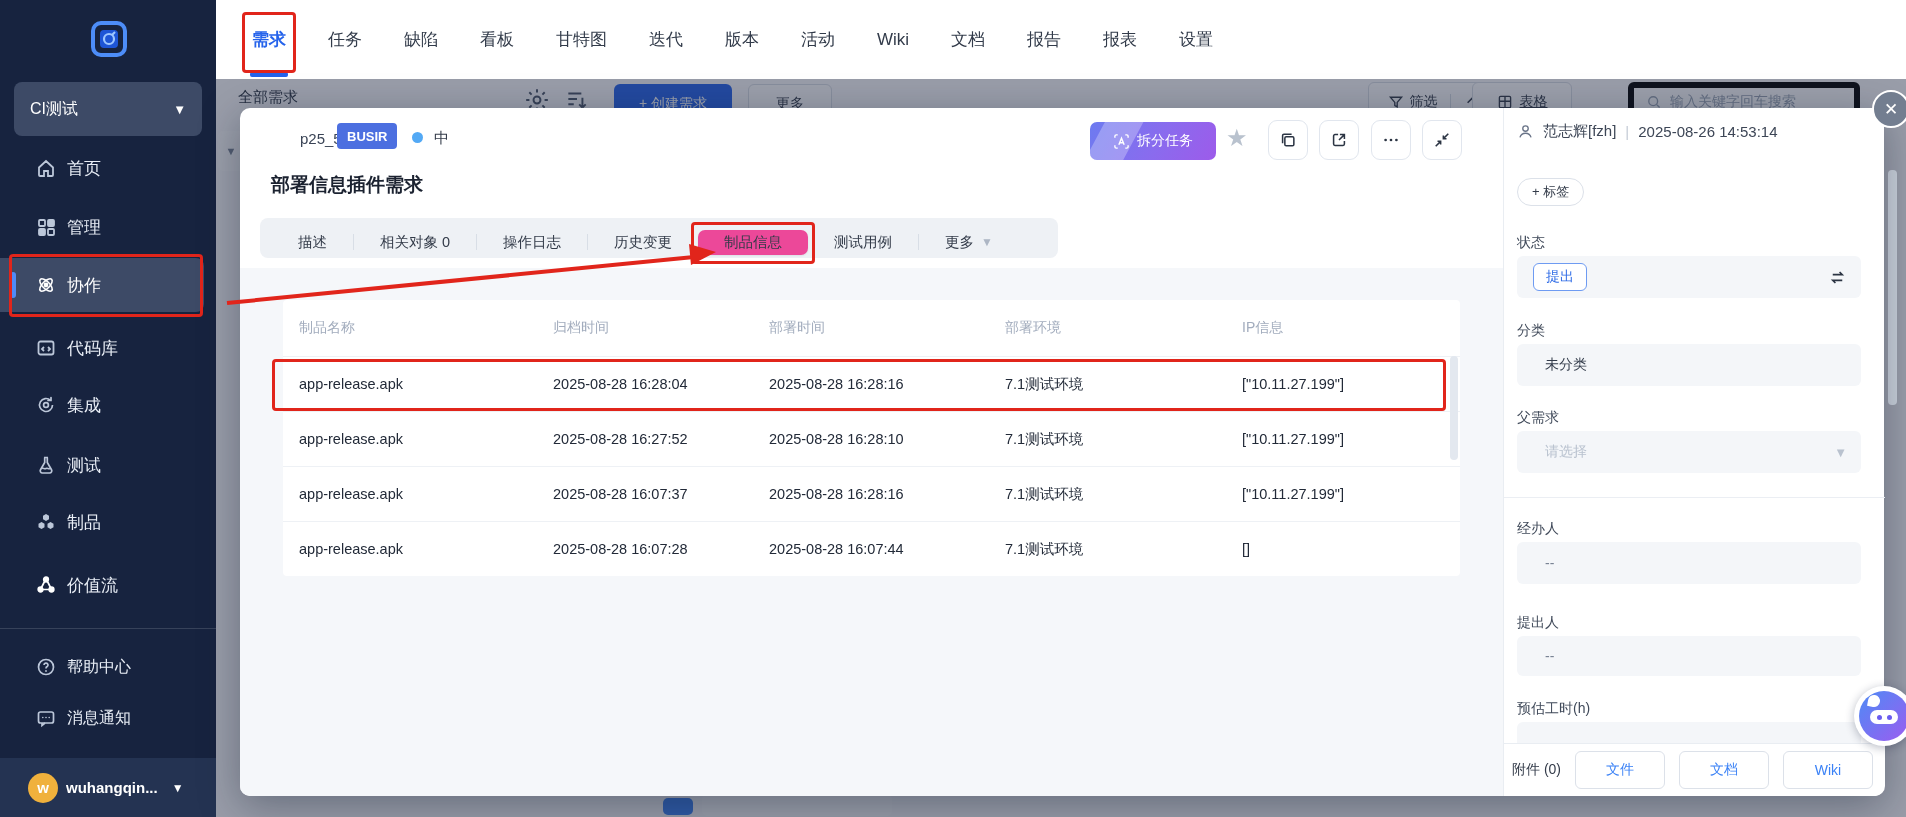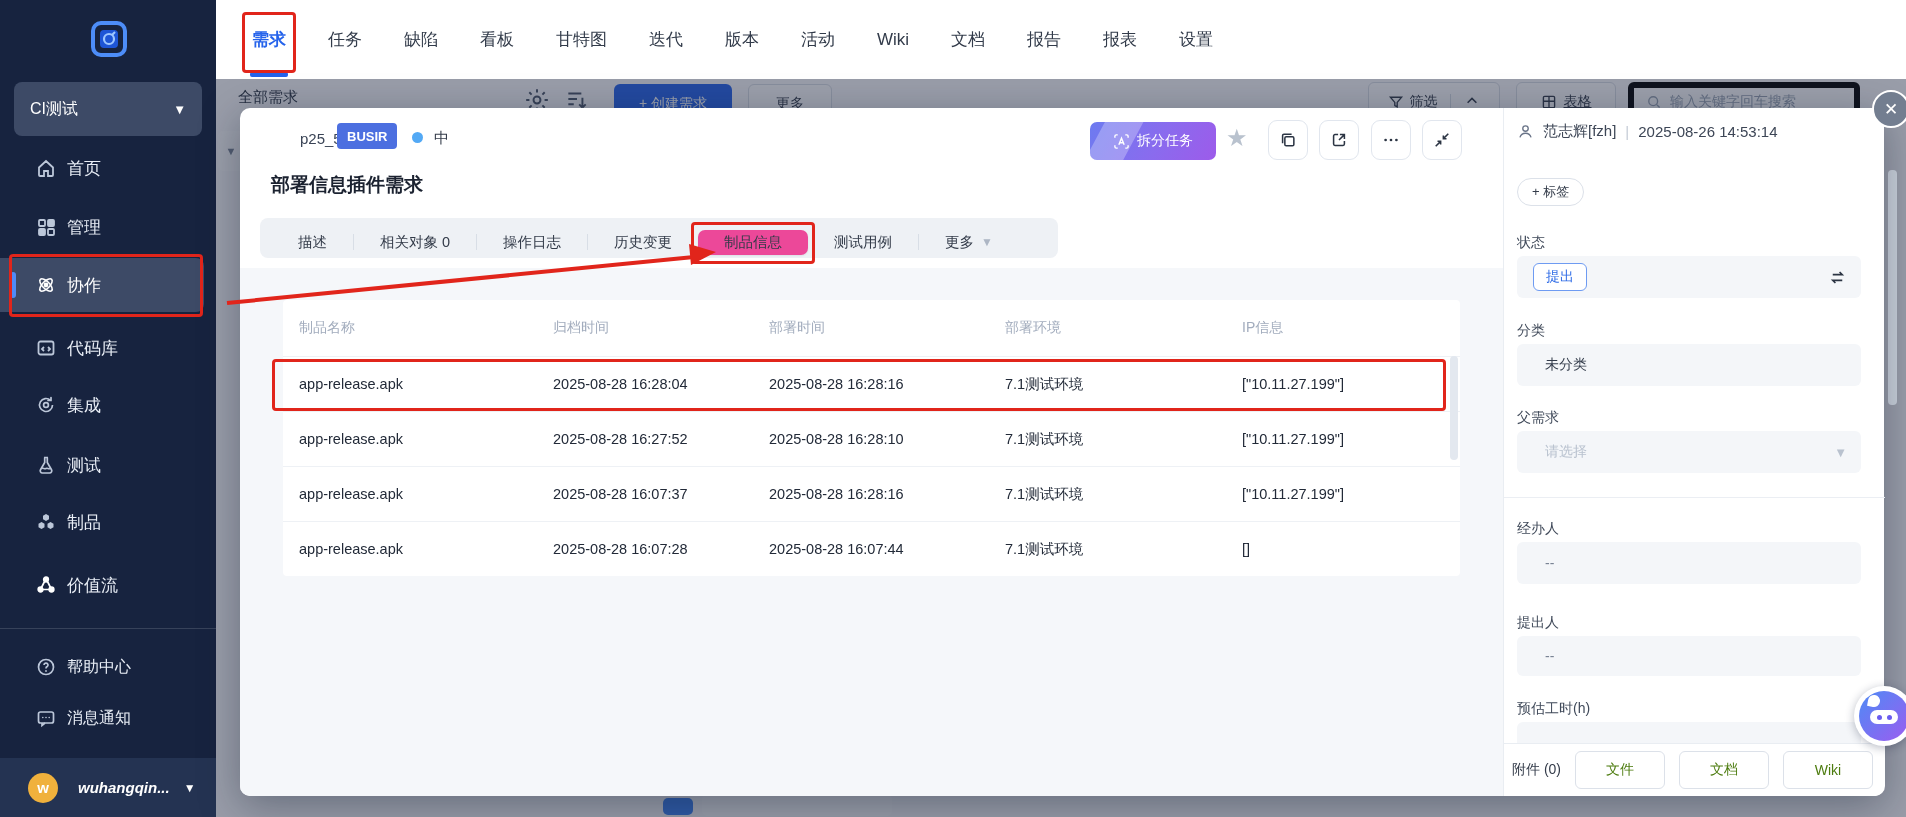--- a/index.html
+++ b/index.html
@@ -20,21 +20,21 @@
   .side-item .ic { width:20px; height:20px; margin:0 11px 0 36px; color:#BCC7D9; flex:0 0 auto; }
   .side-item.active { background:#3D4A66; border-radius:0 8px 8px 0; height:54px; }
   .accent-bar { position:absolute; left:10px; top:14px; width:6px; height:26px;
     background:#4F8BF7; border-radius:3px; }
   .side-divider { left:0; top:628px; width:216px; height:1px; background:rgba(255,255,255,.14); }
   #user-row { left:0; top:758px; width:216px; height:59px; background:#243352;
     display:flex; align-items:center; cursor:pointer; }
   .avatar { width:30px; height:30px; border-radius:50%; background:#F0B13C; color:#fff;
     font-weight:bold; font-size:15px; display:flex; align-items:center; justify-content:center;
     margin-left:28px; }
-  #user-name { color:#fff; font-weight:bold; font-size:15px; margin-left:20px;font-style:italic; }
+  #user-name { color:#fff; font-weight:bold; font-size:15px; margin-left:8px; }
   #user-caret { color:#fff; font-size:12px; margin-left:14px; }
 
   
   #topnav { left:216px; top:0; width:1690px; height:79px; background:#fff; z-index:1;
     display:flex; align-items:center; padding-left:36px; gap:42px; }
   .nav-tab { position:relative; height:79px; display:flex; align-items:center;
     font-size:17px; color:#323B4A; cursor:pointer; white-space:nowrap; }
   .nav-tab.active { color:#2563EB; font-weight:bold; }
   .nav-underline { position:absolute; left:50%; transform:translateX(-50%); bottom:2px;
     width:38px; height:5px; border-radius:2px; background:#2563EB; }
@@ -119,21 +119,21 @@
   .status-pill { height:28px; padding:0 12px; background:#fff; border:1.5px solid #6E9BF2;
     border-radius:6px; color:#2E6BE6; font-size:14px; display:flex; align-items:center;
     margin-left:-12px; cursor:pointer; }
   .swap-ic { margin-left:auto; color:#2B3443; width:19px; height:19px; cursor:pointer; }
   .p-divider { left:0; top:389px; width:381px; height:1px; background:#EBEEF3; }
   #p-footer { left:0; top:635px; width:381px; height:53px; background:#fff;
     border-top:1px solid #E9EDF2; border-radius:0 0 10px 0; display:flex;
     align-items:center; padding:0 6px 0 8px; gap:14px; }
   #p-footer .att { font-size:14px; color:#333B49; white-space:nowrap; }
   .foot-btn { width:90px; height:38px; border:1px solid #DCE1E9; border-radius:6px;
-    background:#fff; font-size:14px; color:#4d7c0f; display:flex; align-items:center;
+    background:#fff; font-size:14px; color:#3b82f6; display:flex; align-items:center;
     justify-content:center; cursor:pointer; }
 
   #close-x { left:1872px; top:90px; width:38px; height:38px; border-radius:50%;
     background:#737E90; border:2.5px solid #fff; z-index:12; color:#fff;
     display:flex; align-items:center; justify-content:center; font-size:17px;
     font-weight:bold; cursor:pointer; }
 
   
   .annot { position:absolute; border:3px solid #E1251B; border-radius:4px;
     pointer-events:none; z-index:50; }
@@ -363,21 +363,21 @@
           </svg>
         <span>筛选</span>
       </span>
       <span class="vsep"></span>
       <span style="padding:0 14px;">
         <svg viewBox="0 0 16 16" width="14" height="14" fill="none" stroke="currentColor" stroke-width="1.8">
             <path d="M3 10l5-5 5 5"></path>
           </svg>
       </span>
     </div>
-    <div class="abs btn-white" style="left:1300px; top:3px; width:100px; height:40px;text-decoration:underline;">
+    <div class="abs btn-white" style="left:1256px; top:3px; width:100px; height:40px;text-decoration:underline;">
       <svg viewBox="0 0 20 20" width="16" height="16" fill="none" stroke="currentColor" stroke-width="1.7">
           <rect x="3" y="3" width="14" height="14" rx="1.5"></rect>
           <path d="M3 9h14M10 3v14"></path>
         </svg>
       <span>表格</span>
     </div>
     <div class="abs b-search" style="left:1412px; top:3px; width:232px; height:40px;">
       <svg viewBox="0 0 20 20" width="16" height="16" fill="none" stroke="currentColor" stroke-width="1.7">
           <circle cx="9" cy="9" r="5.5"></circle>
           <path d="m13.5 13.5 3.5 3.5"></path>

